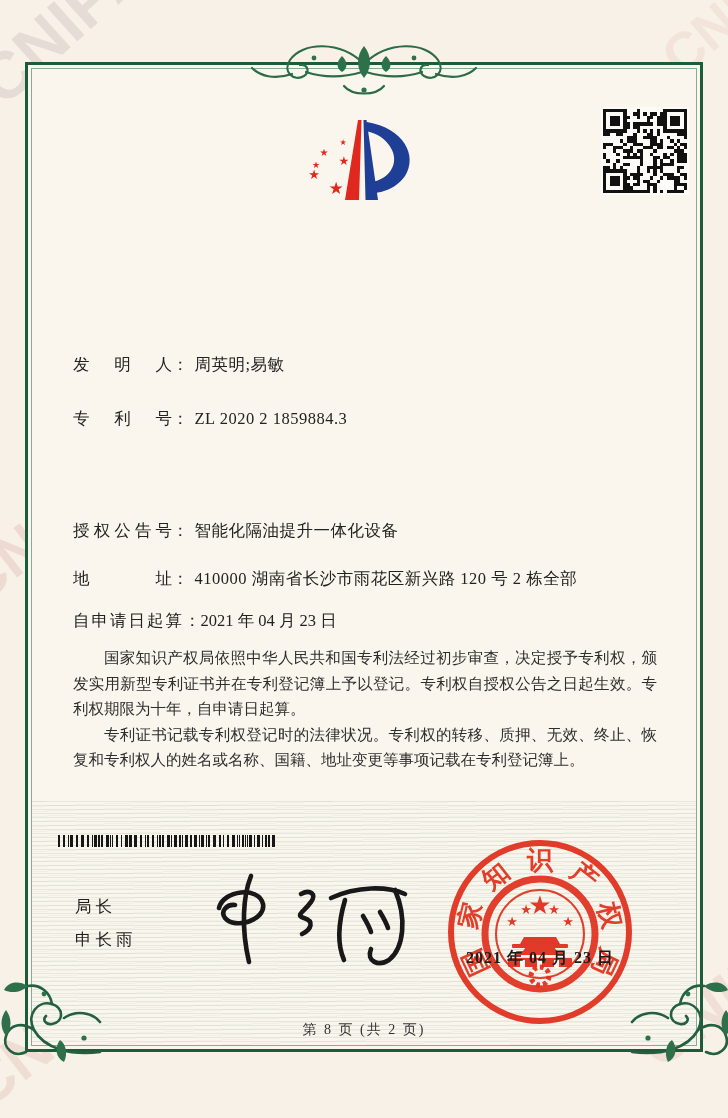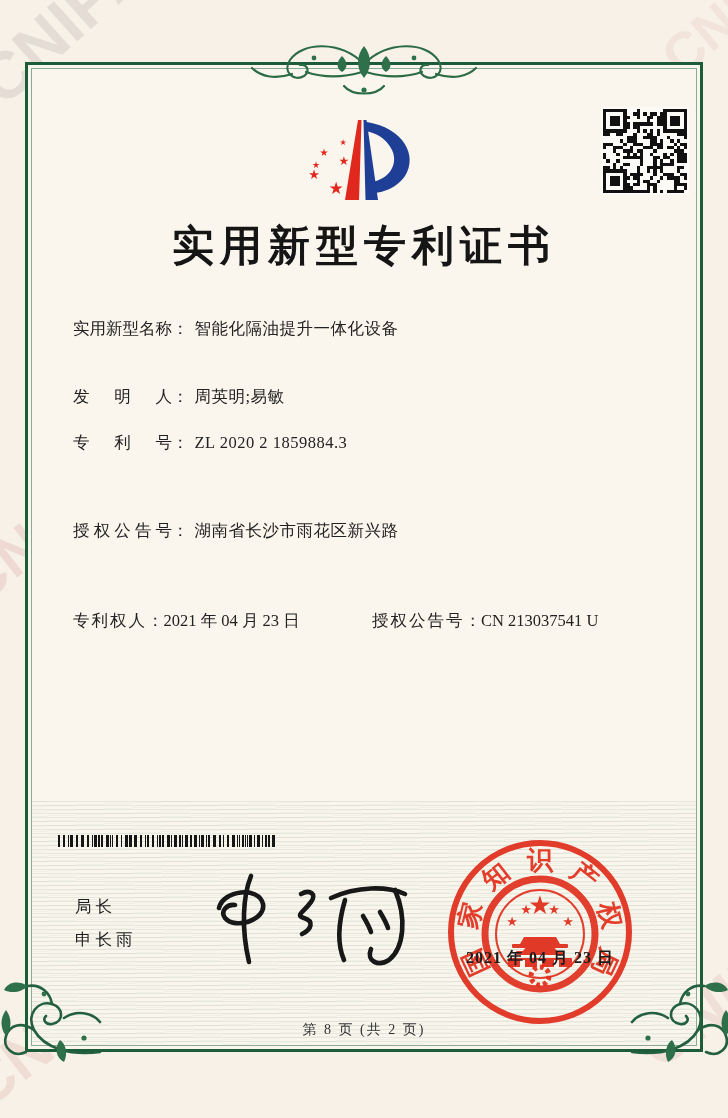--- a/index.html
+++ b/index.html
@@ -462,42 +462,42 @@
       <div style="grid-area: 25 / 14;"></div>
       <div style="grid-area: 25 / 16;"></div>
       <div style="grid-area: 25 / 18;"></div>
       <div style="grid-area: 25 / 20;"></div>
       <div style="grid-area: 25 / 21;"></div>
       <div style="grid-area: 25 / 22;"></div>
       <div style="grid-area: 25 / 23;"></div>
       <div style="grid-area: 25 / 24;"></div>
     </div>
 
-  <div class="title">实用新型专利证书</div>
-
-  <div class="field-row" style="top:318px">
-    <span class="f-label">实用新型名称</span><span class="f-colon">：</span><span class="f-value">智能化隔油提升一体化设备</span>
-  </div>
-  <div class="field-row" style="top:386px">
+
+  <div class="field-row" style="top:354px">
     <span class="f-label">发明人</span><span class="f-colon">：</span><span class="f-value">周英明;易敏</span>
   </div>
-  <div class="field-row" style="top:432px">
+  <div class="field-row" style="top:408px">
     <span class="f-label">专利号</span><span class="f-colon">：</span><span class="f-value">ZL 2020 2 1859884.3</span>
   </div>
   <div class="field-row" style="top:520px">
-    <span class="f-label">授权公告号</span><span class="f-colon">：</span><span class="f-value">湖南省长沙市雨花区新兴路</span>
+    <span class="f-label">授权公告号</span><span class="f-colon">：</span><span class="f-value">智能化隔油提升一体化设备</span>
+  </div>
+  <div class="field-row" style="top:568px">
+    <span class="f-label">地址</span><span class="f-colon">：</span><span class="f-value">410000 湖南省长沙市雨花区新兴路 120 号 2 栋全部</span>
   </div>
 
   <div class="grant-seg" style="left:73px;top:610px">
-    <span class="g-label">专利权人</span><span>：</span><span>2021 年 04 月 23 日</span>
-  </div>
-  <div class="grant-seg" style="left:372px;top:610px">
-    <span class="g-label">授权公告号</span><span>：</span><span>CN 213037541 U</span>
-  </div>
-
+    <span class="g-label">自申请日起算</span><span>：</span><span>2021 年 04 月 23 日</span>
+  </div>
+
+  <div class="body-text">
+    <p>国家知识产权局依照中华人民共和国专利法经过初步审查，决定授予专利权，颁发实用新型专利证书并在专利登记簿上予以登记。专利权自授权公告之日起生效。专利权期限为十年，自申请日起算。</p>
+    <p>专利证书记载专利权登记时的法律状况。专利权的转移、质押、无效、终止、恢复和专利权人的姓名或名称、国籍、地址变更等事项记载在专利登记簿上。</p>
+  </div>
 
   <div class="barcode" id="barcode">
       <i style="width: 2px; margin-right: 3px;"></i>
       <i style="width: 2px; margin-right: 3px;"></i>
       <i style="width: 1px; margin-right: 1px;"></i>
       <i style="width: 3px; margin-right: 3px;"></i>
       <i style="width: 2px; margin-right: 3px;"></i>
       <i style="width: 3px; margin-right: 3px;"></i>
       <i style="width: 2px; margin-right: 3px;"></i>
       <i style="width: 1px; margin-right: 1px;"></i>

